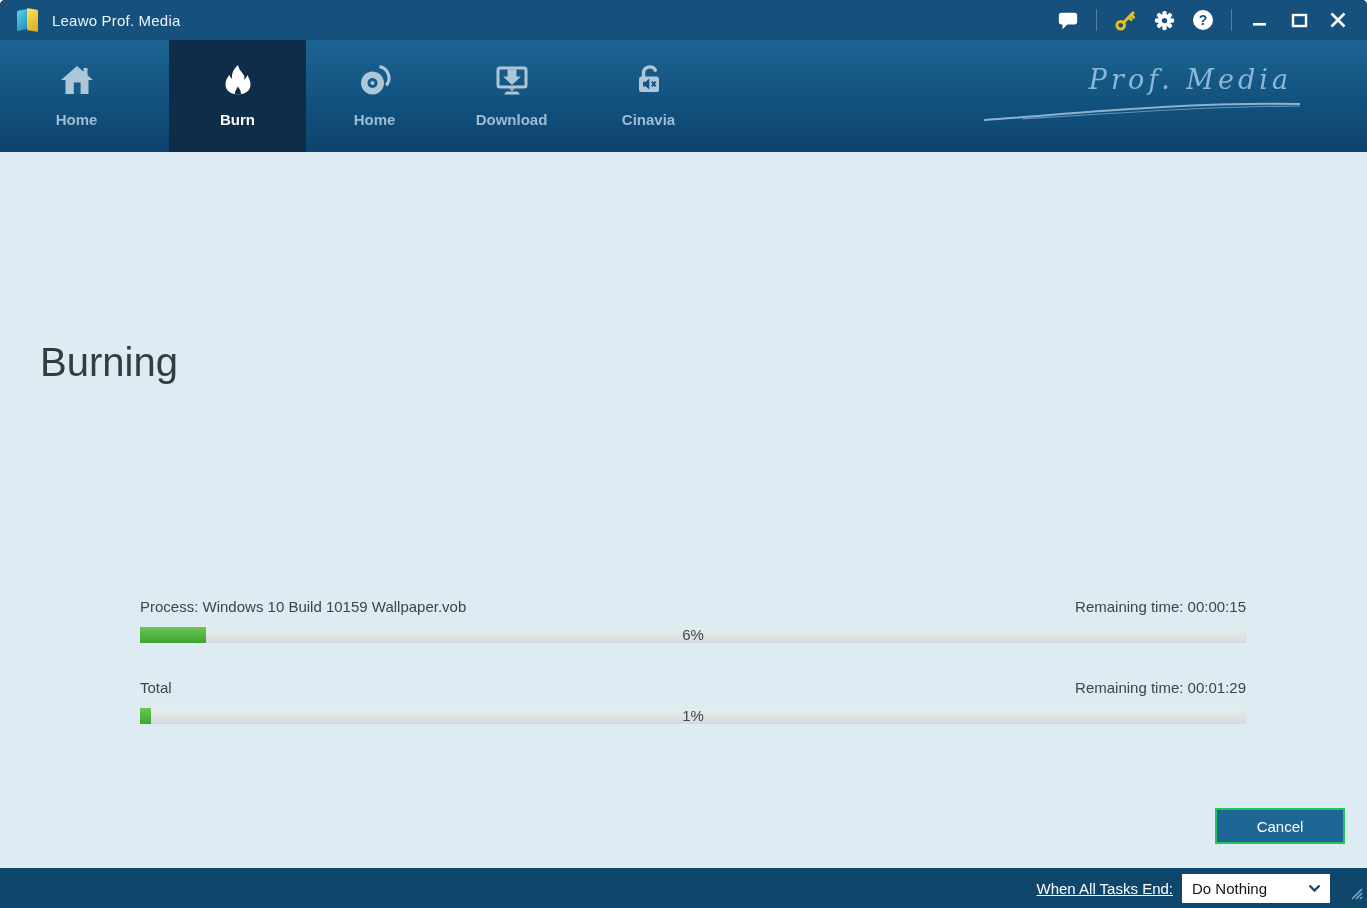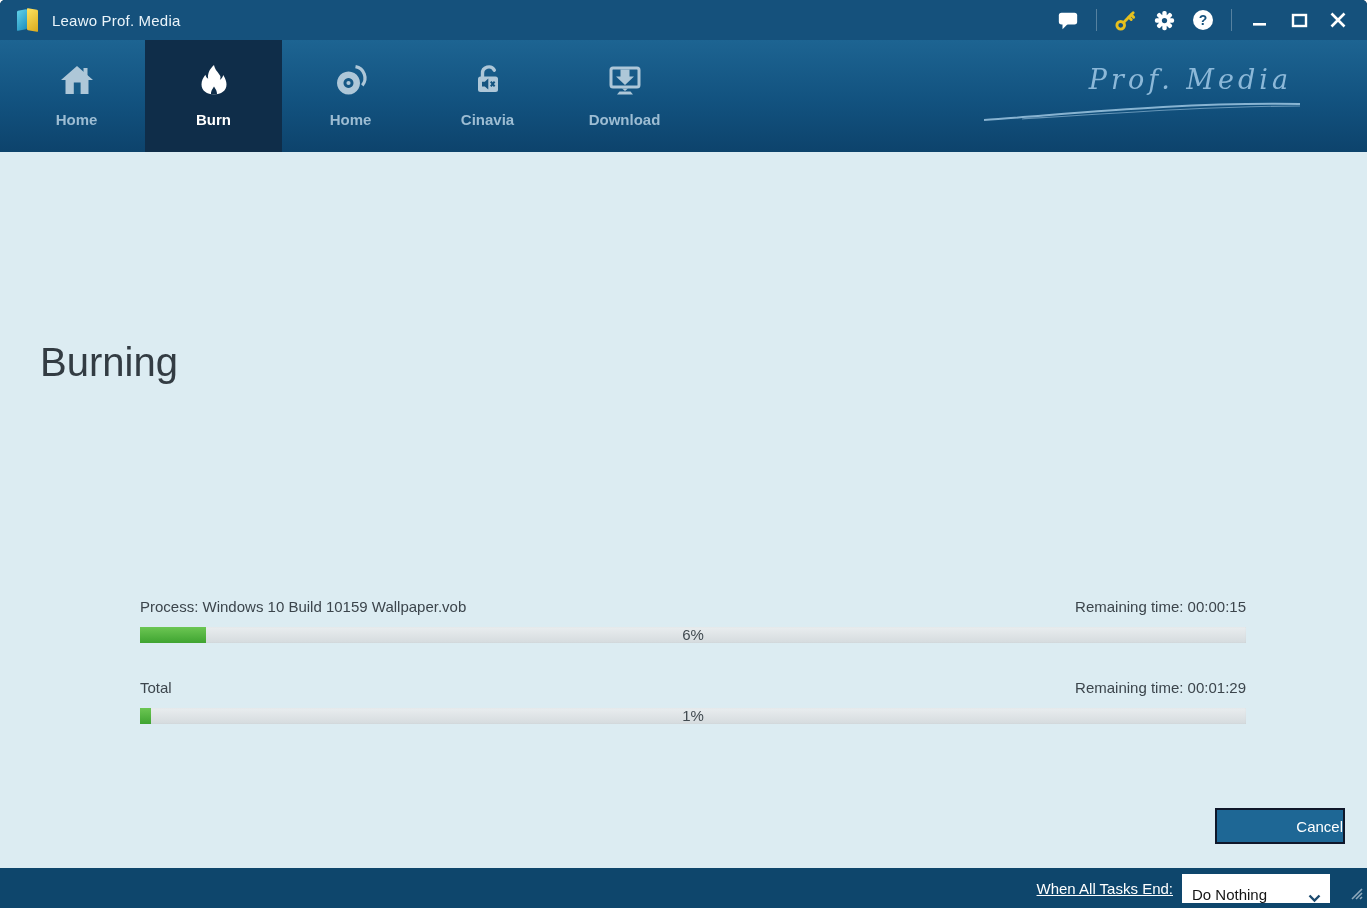--- a/index.html
+++ b/index.html
@@ -30,21 +30,21 @@
     height:112px; background:linear-gradient(180deg,#1d6492 0%, #12527f 55%, #0d436c 100%);
     display:flex; position:relative;
   }
   .tabs { display:flex; margin-left:8px; height:100%;justify-content:flex-end; }
   .tab {
     width:137px; height:100%; display:flex; flex-direction:column; align-items:center;
     padding-top:21px; cursor:pointer; color:#a6c2d7;
   }
   .tab .ticon { height:40px; display:flex; align-items:center; justify-content:center; }
   .tab .tlabel { margin-top:10px; font-size:15px; font-weight:bold; color:#9dbdd3; }
-  .tab.active { background:#0f2d49; color:#ffffff; }
+  .tab.active { background:#0f2d49; color:#ffffff;margin-left:24px; }
   .tab.active .tlabel { color:#ffffff; }
   
   .signature { position:absolute; right:75px; top:16px; width:250px; text-align:right; pointer-events:none;margin-top:8px; }
   .signature .sig-text {
     font-family:"DejaVu Serif",serif; font-style:italic; font-size:27px;
     color:#8cb8d8; letter-spacing:4px; white-space:nowrap;
   }
   .signature svg { display:block; margin-top:2px; margin-left:-60px; }
   
   .content { position:relative; height:716px; background:#dcecf2; }
@@ -52,31 +52,31 @@
   .progress-area { position:absolute; left:140px; right:121px; top:446px; }
   .p-row { display:flex; justify-content:space-between; font-size:15px; color:#3c454c; margin-bottom:12px; }
   .p-bar { position:relative; height:16px; background:linear-gradient(180deg,#e9edef,#d5dbde);
     box-shadow:inset 0 0 1px rgba(0,0,0,.15); }
   .p-fill { height:100%; background:linear-gradient(180deg,#6cc653,#3fa431); }
   .p-pct { position:absolute; left:0; right:0; top:0; text-align:center; line-height:16px;
     font-size:15px; color:#414a50; }
   .block-total { margin-top:36px; }
   .cancel-btn {
     position:absolute; right:22px; bottom:24px; width:130px; height:36px;
-    background:#1e6795; border:2px solid #0f172a; color:#ffffff; font-size:15px;
-    font-family:"Liberation Sans",sans-serif; cursor:pointer;text-align:right;
+    background:#1e6795; border:2px solid #22c55e; color:#ffffff; font-size:15px;
+    font-family:"Liberation Sans",sans-serif; cursor:pointer;
   }
   
   .bottombar {
     height:40px; background:#0e466c; display:flex; align-items:center;
     justify-content:flex-end; padding-right:37px; gap:9px; position:relative;
   }
   .footer-label { color:#ffffff; font-size:15px;text-decoration:underline; }
   .select-box {
-    width:148px; height:29px; background:#ffffff; display:flex; align-items:flex-end;
+    width:148px; height:29px; background:#ffffff; display:flex; align-items:center;
     justify-content:space-between; padding:0 9px 0 10px; font-size:15px; color:#141414; cursor:pointer;
   }
   .resize-grip { position:absolute; right:3px; bottom:3px; cursor:nwse-resize; }
 </style>
 </head>
 <body>
 
 <div class="window">
 
   <div class="titlebar">
@@ -168,39 +168,39 @@
             <path fill="#aec7d8" fill-rule="evenodd" d="M15.5 8.5 a11.5 11.5 0 1 0 0.01 0 Z M15.5 15 a5 5 0 1 1 -0.01 0 Z"></path>
             <circle cx="15.5" cy="20" r="2.1" fill="#aec7d8"></circle>
           </svg>
         </div>
         <div class="tlabel">Home</div>
       </div>
 
       <div class="tab">
         <div class="ticon">
           <svg width="36" height="36" viewBox="0 0 36 36">
+            <rect x="4" y="5" width="28" height="19" rx="2" stroke="#aec7d8" stroke-width="3" fill="none"></rect>
+            <polygon points="13.5,6.5 22.5,6.5 22.5,13.5 27,13.5 18,22 9,13.5 13.5,13.5" fill="#aec7d8"></polygon>
+            <polygon points="15,25.5 21,25.5 18,28" fill="#aec7d8"></polygon>
+            <path d="M12.5 28.5 L23.5 28.5 L26 31.5 L10 31.5 Z" fill="#aec7d8"></path>
+          </svg>
+        </div>
+        <div class="tlabel">Download</div>
+      </div>
+
+      <div class="tab">
+        <div class="ticon">
+          <svg width="36" height="36" viewBox="0 0 36 36">
             <path d="M12.5 14 L12.5 10.5 A 6.3 6.3 0 0 1 24.3 7.2" stroke="#aec7d8" stroke-width="3.4" fill="none" stroke-linecap="round"></path>
             <rect x="8" y="13.5" width="20" height="15.5" rx="2.5" fill="#aec7d8"></rect>
             <polygon points="12,18.7 14.8,18.7 18.3,15.6 18.3,26.6 14.8,23.5 12,23.5" fill="#14537f"></polygon>
             <path d="M20.8 18.7 L24.6 23.3 M24.6 18.7 L20.8 23.3" stroke="#14537f" stroke-width="2"></path>
           </svg>
         </div>
         <div class="tlabel">Cinavia</div>
-      </div>
-
-      <div class="tab">
-        <div class="ticon">
-          <svg width="36" height="36" viewBox="0 0 36 36">
-            <rect x="4" y="5" width="28" height="19" rx="2" stroke="#aec7d8" stroke-width="3" fill="none"></rect>
-            <polygon points="13.5,6.5 22.5,6.5 22.5,13.5 27,13.5 18,22 9,13.5 13.5,13.5" fill="#aec7d8"></polygon>
-            <polygon points="15,25.5 21,25.5 18,28" fill="#aec7d8"></polygon>
-            <path d="M12.5 28.5 L23.5 28.5 L26 31.5 L10 31.5 Z" fill="#aec7d8"></path>
-          </svg>
-        </div>
-        <div class="tlabel">Download</div>
       </div>
 
     </div>
 
     <div class="signature">
       <div class="sig-text">Prof. Media</div>
       <svg width="320" height="26" viewBox="0 0 320 26" fill="none">
         <path d="M2 23 C 70 19 190 5 318 7" stroke="#9ec5e0" stroke-width="2" opacity="0.85"></path>
         <path d="M40 22 C 150 15 240 9 318 9" stroke="#9ec5e0" stroke-width="1.2" opacity="0.6"></path>
       </svg>

